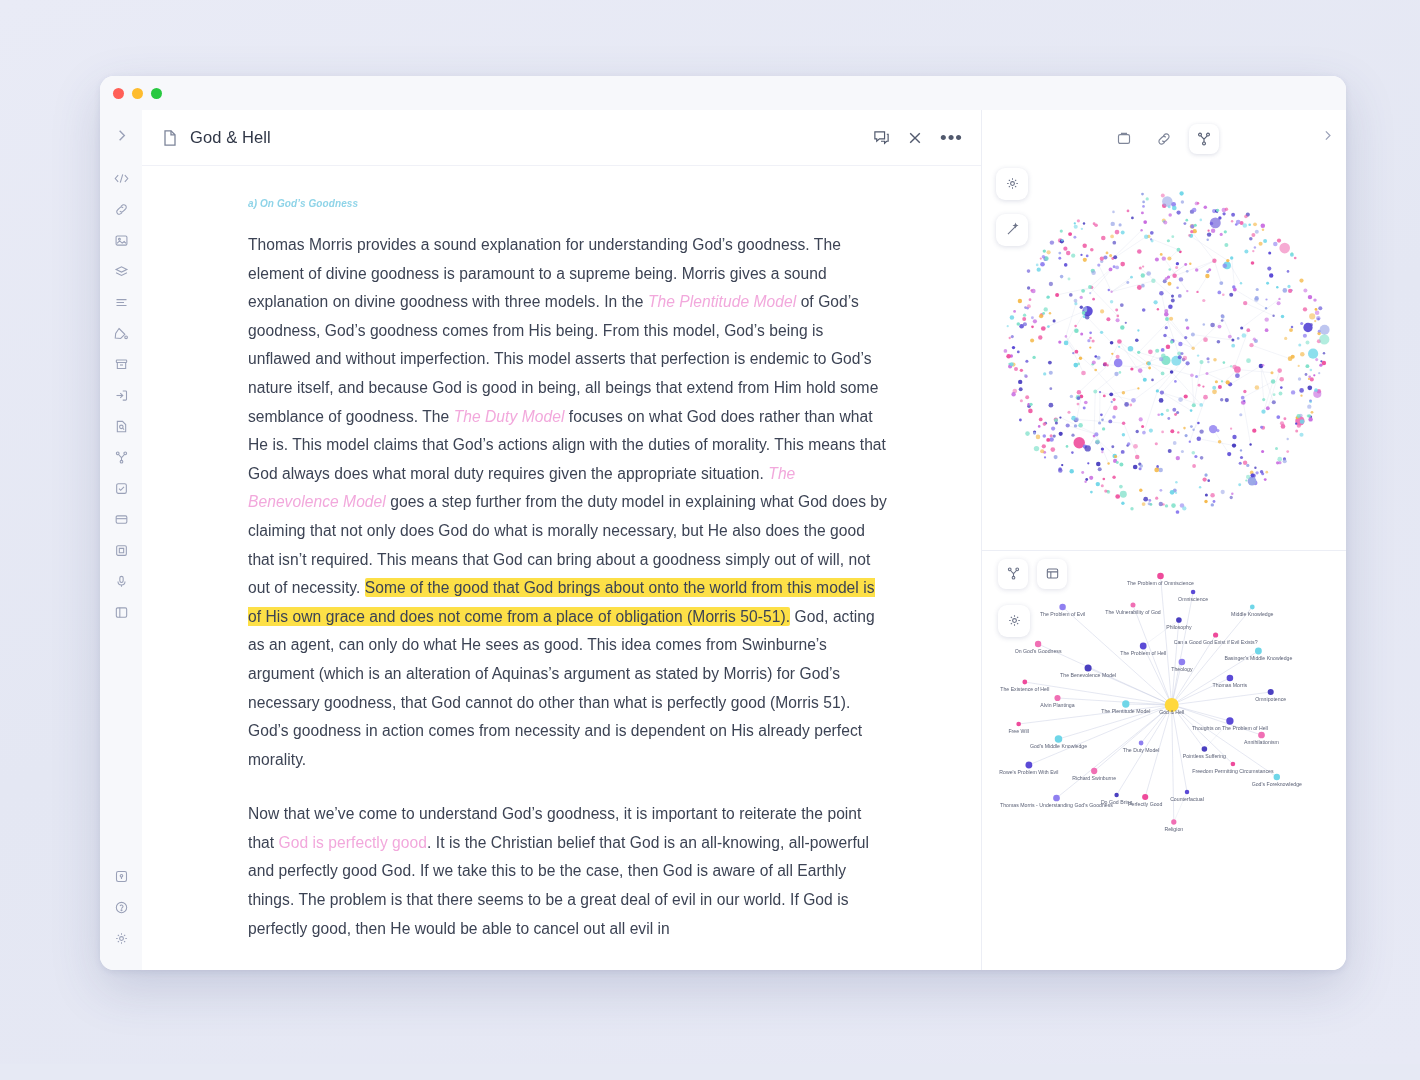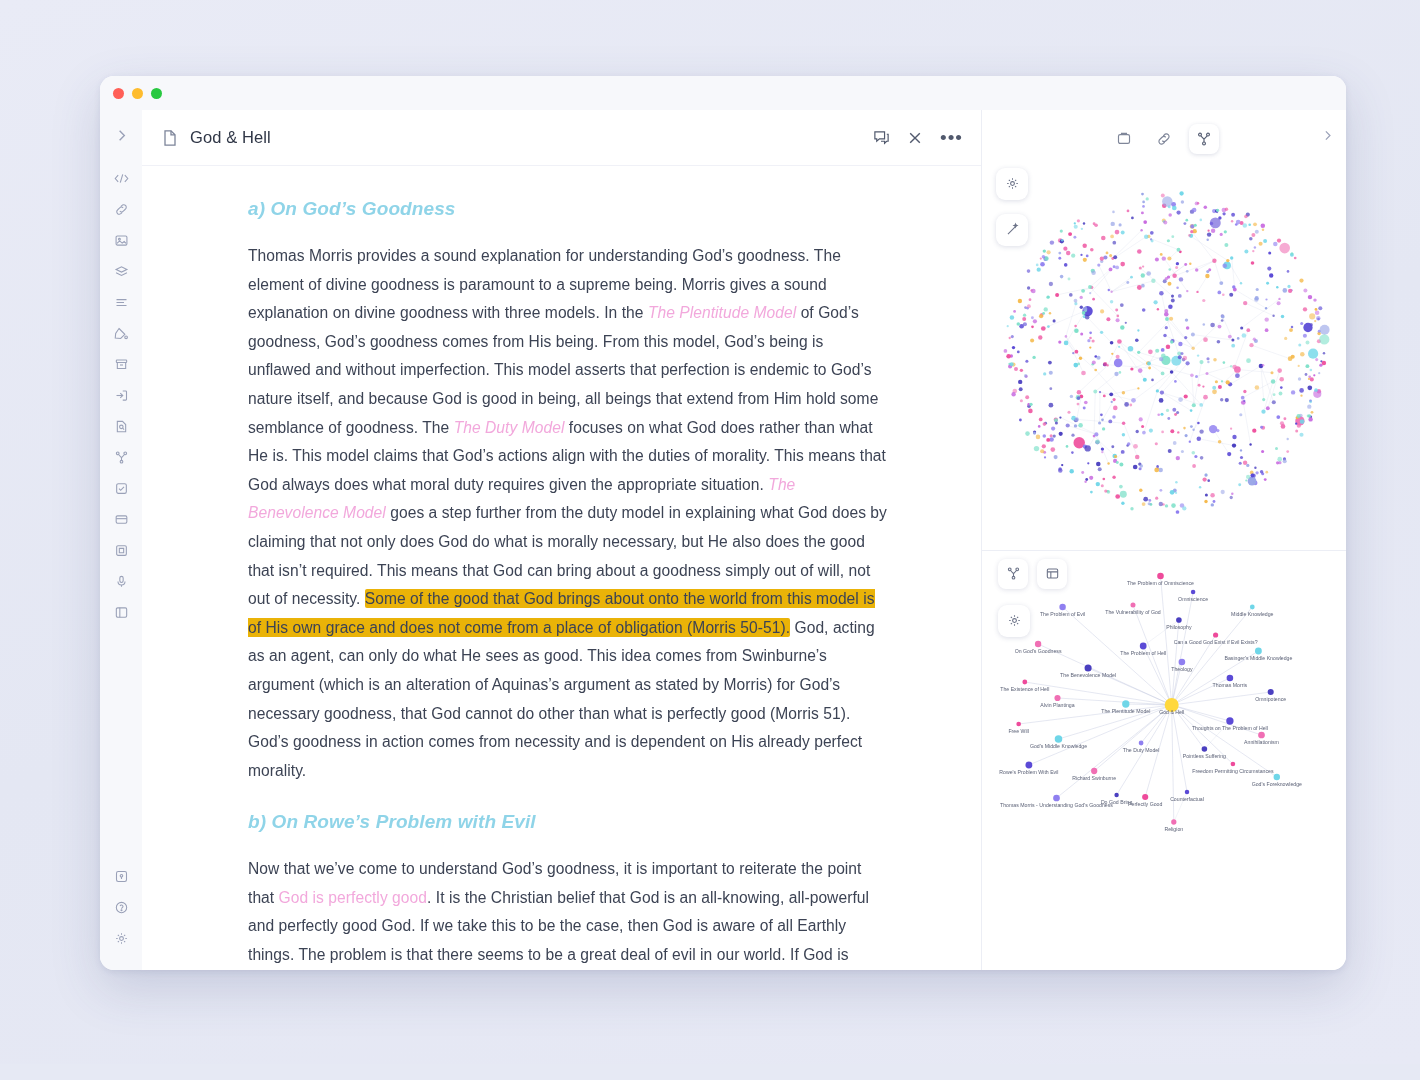--- a/index.html
+++ b/index.html
@@ -107,37 +107,37 @@
 
   .doc-scroll {
     flex: 1 1 auto;
     overflow: hidden;
     padding: 22px 70px 0 106px;
     position: relative;
   }
   .doc-inner { max-width: 640px; }
 
   h3.sec-head {
-    font-size: 19px;
+    font-size: 10px;
     font-style: italic;
     font-weight: 600;
     color: #8fd4e8;
     margin: 10px 0 22px 0;
     letter-spacing: .1px;
   }
   p.para {
     font-size: 15.6px;
     line-height: 28.6px;
     color: #3c4354;
     margin: 0 0 26px 0;
     letter-spacing: .05px;
   }
   .lnk { color: #f2a8dc; font-style: italic; }
   .lnk2 { color: #f2a8dc; text-align: center; }
-  .hl { background: #eab308; border-radius: 2px; padding: 1px 0; }
+  .hl { background: #fde047; border-radius: 2px; padding: 1px 0; }
 
   
   .right-pane {
     width: 364px;
     flex: 0 0 auto;
     background: #fff;
     display: flex;
     flex-direction: column;
     position: relative;
   }
@@ -398,21 +398,20 @@
           </div>
         </div>
 
         <div class="doc-scroll">
           <div class="doc-inner">
             <h3 class="sec-head">a) On God’s Goodness</h3>
             <p class="para">
               <span>Thomas Morris provides a sound explanation for understanding God’s goodness. The element of divine goodness is paramount to a supreme being. Morris gives a sound explanation on divine goodness with three models. In the </span><span class="lnk">The Plentitude Model</span><span> of God’s goodness, God’s goodness comes from His being. From this model, God’s being is unflawed and without imperfection. This model asserts that perfection is endemic to God’s nature itself, and because God is good in being, all beings that extend from Him hold some semblance of goodness. The </span><span class="lnk">The Duty Model</span><span> focuses on what God does rather than what He is. This model claims that God’s actions align with the duties of morality. This means that God always does what moral duty requires given the appropriate situation. </span><span class="lnk">The Benevolence Model</span><span> goes a step further from the duty model in explaining what God does by claiming that not only does God do what is morally necessary, but He also does the good that isn’t required. This means that God can bring about a goodness simply out of will, not out of necessity. </span><span class="hl">Some of the good that God brings about onto the world from this model is of His own grace and does not come from a place of obligation (Morris 50-51).</span><span> God, acting as an agent, can only do what He sees as good. This idea comes from Swinburne’s argument (which is an alteration of Aquinas’s argument as stated by Morris) for God’s necessary goodness, that God cannot do other than what is perfectly good (Morris 51). God’s goodness in action comes from necessity and is dependent on His already perfect morality.</span>
             </p>
 
-            <h3 class="sec-head">b) On Rowe’s Problem with Evil</h3>
             <p class="para">
               <span>Now that we’ve come to understand God’s goodness, it is important to reiterate the point that </span><span class="lnk2">God is perfectly good</span><span>. It is the Christian belief that God is an all-knowing, all-powerful and perfectly good God. If we take this to be the case, then God is aware of all Earthly things. The problem is that there seems to be a great deal of evil in our world. If God is perfectly good, then He would be able to cancel out all evil in</span>
             </p>
           </div>
         </div>
       </div>
 
       <div class="right-pane">
         <div class="right-top-bar">
           <div class="rt-btn">

